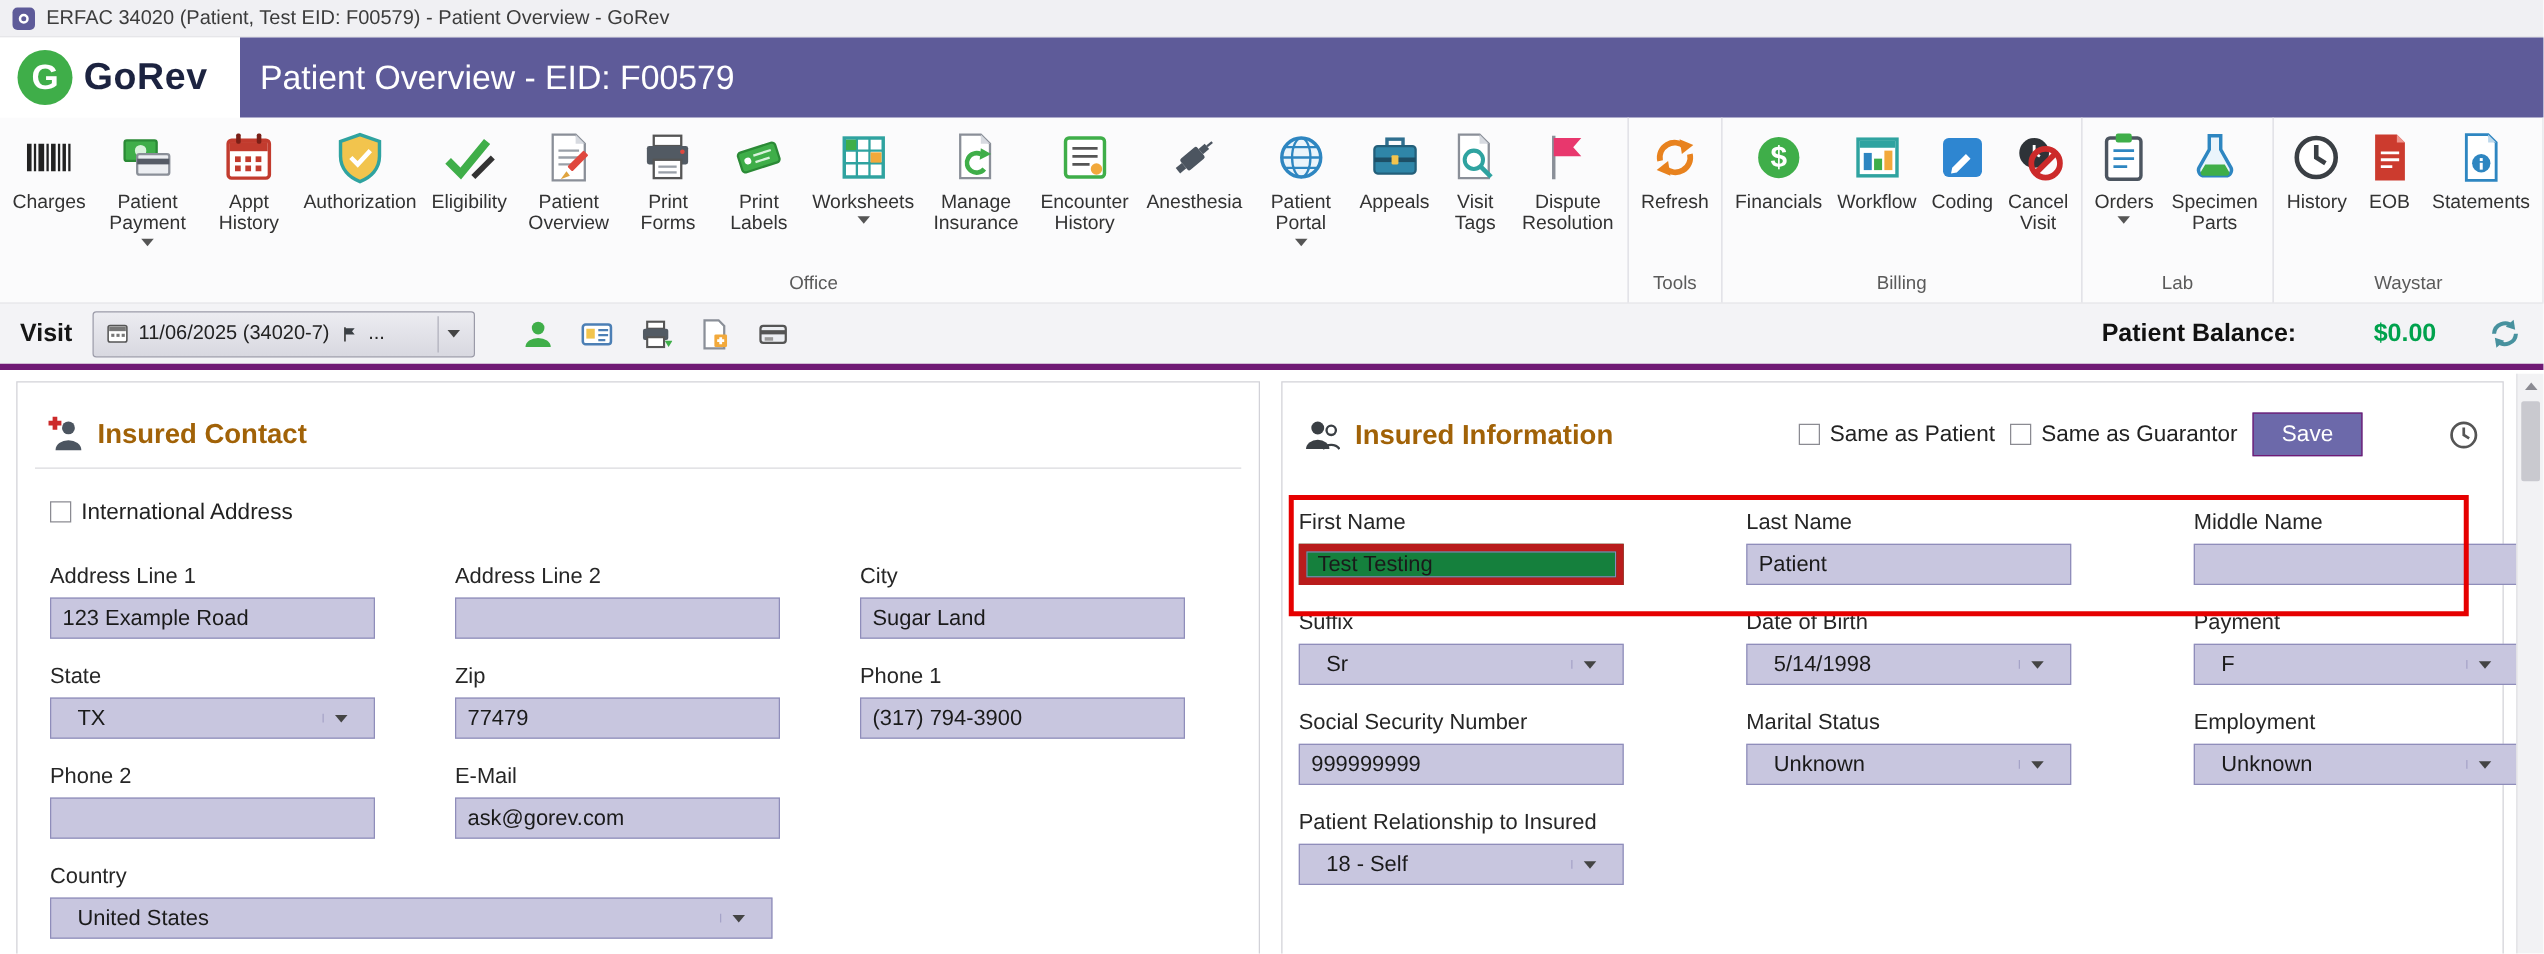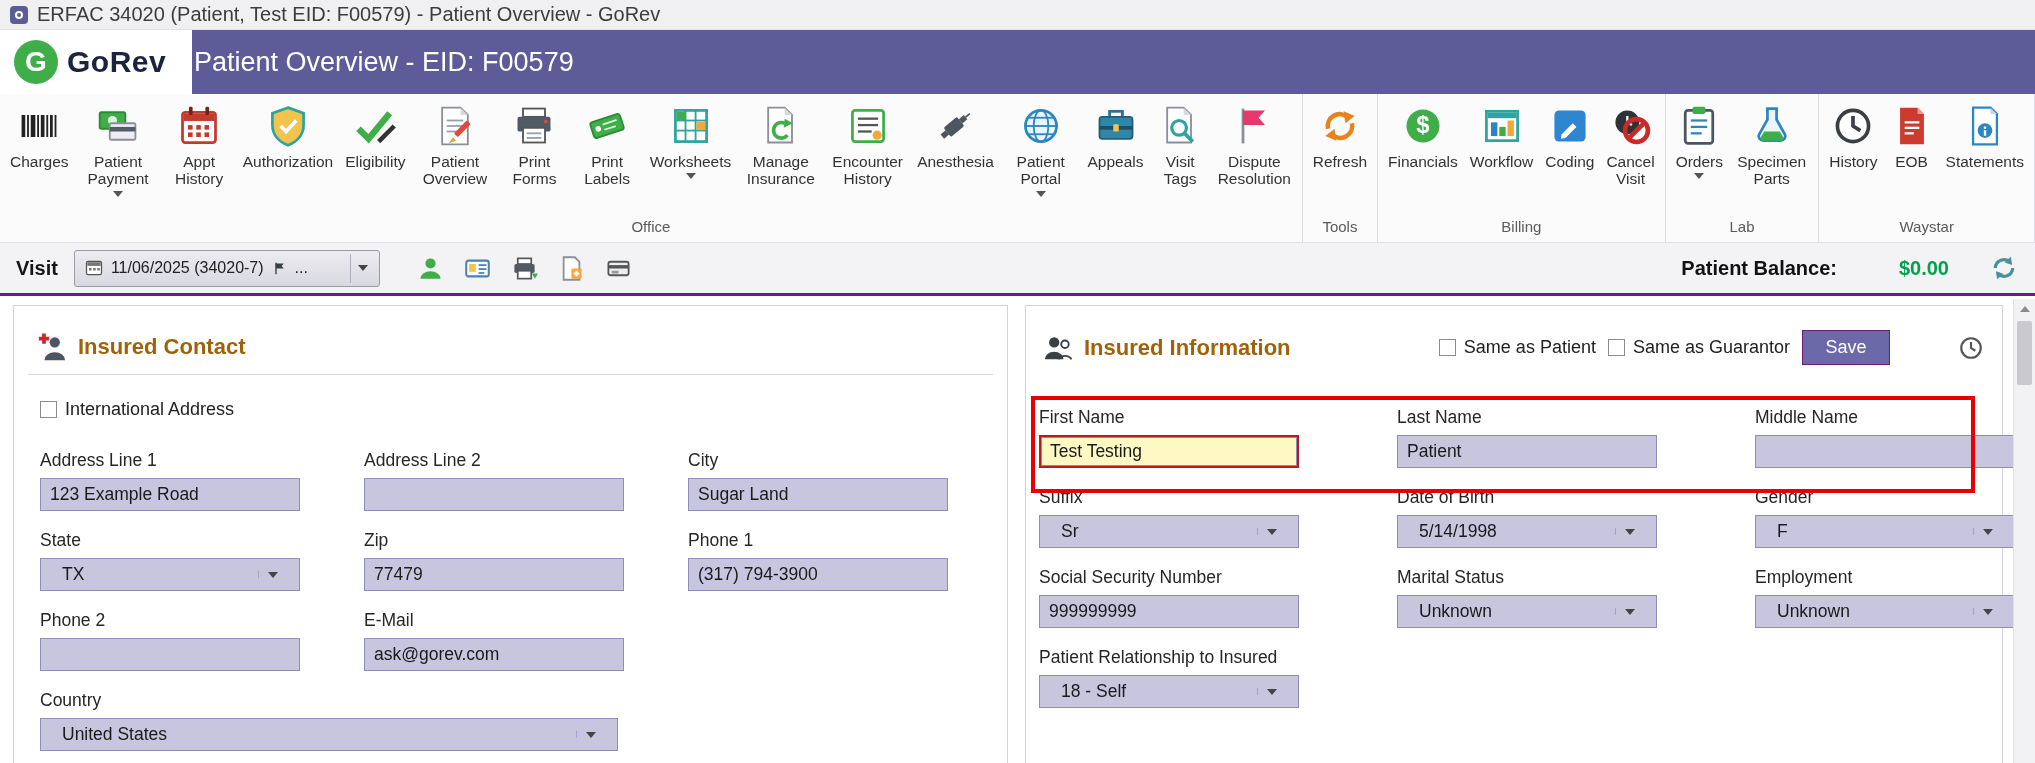--- a/index.html
+++ b/index.html
@@ -5,47 +5,47 @@
   html,body { margin:0; padding:0; background:#fff; }
   .app { position:relative; width:2035px; height:763px; overflow:hidden; background:#fff;
          font-family:"Liberation Sans","DejaVu Sans",sans-serif; color:#222; }
 
   
   .titlebar { height:30px; background:#f0f0f3; border-bottom:1px solid #e2e2e6;
               display:flex; align-items:center; gap:9px; padding-left:10px; box-sizing:border-box; }
   .app-icon { width:18px; height:18px; border-radius:4px; background:#5e5b99; position:relative; flex:0 0 auto; }
   .app-icon::after { content:""; position:absolute; left:5px; top:5px; width:8px; height:8px;
                      border-radius:50%; border:2px solid #fff; box-sizing:border-box; }
-  .titlebar-text { font-size:20px; color:#3c3c3c; white-space:nowrap; }
+  .titlebar-text { font-size:16px; color:#3c3c3c; white-space:nowrap; }
 
   
   .header { height:64px; display:flex; }
   .logo-block { width:192px; background:#fff; display:flex; align-items:center; gap:9px;
                 padding-left:14px; box-sizing:border-box; }
   .logo-mark { width:44px; height:44px; border-radius:50%; background:#3fae49; color:#fff;
                font-weight:bold; font-size:28px; display:flex; align-items:center; justify-content:center; }
   .logo-text { font-size:30px; font-weight:bold; color:#1c2340; letter-spacing:0.5px; }
-  .header-band { flex:1; background:#5e5b99; display:flex; align-items:center; padding-left:2px; }
+  .header-band { flex:1; background:#5e5b99; display:flex; align-items:center; padding-left:16px; }
   .header-title { color:#fff; font-size:27px; font-weight:400; }
 
   
   .ribbon { height:149px; background:#fbfbfc; border-bottom:1px solid #e0e0e4;
             display:flex; box-sizing:border-box; }
   .rgroup { display:flex; flex-direction:column; border-right:1px solid #dcdce1; }
   .ritems { flex:1; display:flex; align-items:flex-start; padding:10px 4px 0; }
   .ritem { display:flex; flex-direction:column; align-items:center; padding:0 6px; cursor:pointer; }
   .ricon { width:44px; height:44px; flex:0 0 auto; }
   .rlabel { margin-top:5px; font-size:15.5px; line-height:1.12; text-align:center;
             max-width:100px; color:#333; }
   .rcaret { margin-top:3px; width:0; height:0; border-left:5px solid transparent;
             border-right:5px solid transparent; border-top:6px solid #555; }
   .rgroup-label { text-align:center; font-size:15px; color:#5a5a5a; padding:4px 6px 7px; }
 
   
-  .visitbar { height:53px; background:#f3f3f6; border-bottom:3px solid #701a75;
+  .visitbar { height:53px; background:#f3f3f6; border-bottom:5px solid #701a75;
               display:flex; align-items:center; padding:0 16px; box-sizing:border-box; }
   .visit-label { font-size:20px; font-weight:bold; color:#161616; margin-right:16px; }
   .visit-select { height:37px; width:306px; background:linear-gradient(#ececf1,#d8d8e0);
                   border:1px solid #9a9aa8; border-radius:3px; display:flex; align-items:center;
                   padding:0 4px 0 9px; gap:7px; box-sizing:border-box; cursor:pointer; }
   .visit-text,.visit-ellipsis { font-size:16px; color:#222; white-space:nowrap; }
   .visit-arrow { margin-left:auto; width:24px; height:29px; display:flex; align-items:center;
                  justify-content:center; border-left:1px solid #b0b0bc; }
   .tri { width:0; height:0; border-left:5px solid transparent; border-right:5px solid transparent;
          border-top:6px solid #444; display:inline-block; }
@@ -82,21 +82,21 @@
   .flabel { font-size:17.5px; color:#262626; margin-bottom:7px; white-space:nowrap; }
   .fld { width:260px; height:33px; background:#c8c6df; border:1px solid #8f8dba; box-sizing:border-box;
          font:inherit; font-size:17.5px; color:#1a1a1a; padding:0 9px; }
   input.fld { outline:none; }
   .fld.sel { display:flex; align-items:center; padding:12px; cursor:pointer; }
   .selval { flex:1; padding:0 9px; font-size:17.5px; overflow:hidden; white-space:nowrap; }
   .selbtn { width:28px; align-self:stretch; display:flex; align-items:center; justify-content:center;
             border-left:1px solid #a5a3c8; }
   .cell-country { grid-column:1 / span 2; }
   .cell-country .fld { width:578px; }
-  .fld-focus { border:2px solid #b91c1c; box-shadow:inset 0 0 0 1px #8a88c0; background:#fef9c3; }
+  .fld-focus { border:6px solid #b91c1c; box-shadow:inset 0 0 0 1px #8a88c0; background:#15803d; }
 
   .hlbox { position:absolute; left:5px; top:90px; width:936px; height:89px;
            border:4px solid #e60000; pointer-events:none; z-index:5; }
 
   
   .vscroll { position:absolute; right:0; top:3px; bottom:0; width:21px; background:#f2f2f4;
              border-left:1px solid #e0e0e4; }
   .varrow { height:20px; display:flex; align-items:center; justify-content:center; }
   .tri-up { width:0; height:0; border-left:5px solid transparent; border-right:5px solid transparent;
             border-bottom:6px solid #8a8a92; }
@@ -735,21 +735,21 @@
         <div class="cell">
           <div class="flabel">Date of Birth</div>
           <div class="fld sel">
             <span class="selval">5/14/1998</span>
             <span class="selbtn">
                 <i class="tri"></i>
               </span>
           </div>
         </div>
         <div class="cell">
-          <div class="flabel">Gender</div>
+          <div class="flabel">Payment</div>
           <div class="fld sel">
             <span class="selval">F</span>
             <span class="selbtn">
                 <i class="tri"></i>
               </span>
           </div>
         </div>
         <div class="cell">
           <div class="flabel">Social Security Number</div>
           <input class="fld" value="999999999" style="">

